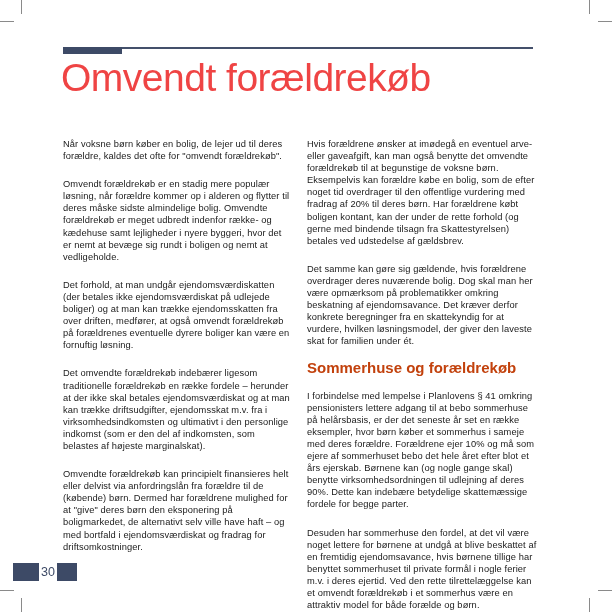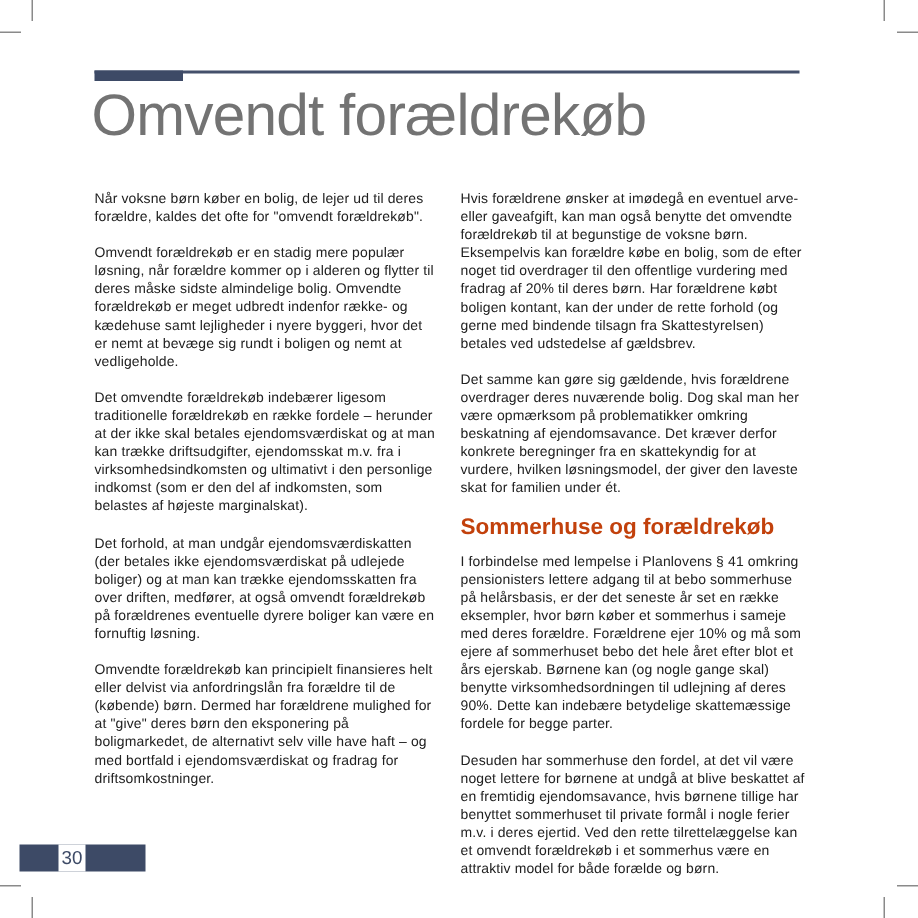--- a/index.html
+++ b/index.html
@@ -50,57 +50,57 @@
   }
 
   .doc-title {
     position: absolute;
     left: 61px;
     top: 56px;
     margin: 0;
     font-size: 39px;
     font-weight: 400;
     letter-spacing: -0.5px;
-    color: #737373;
+    color: #ef4444;
     white-space: nowrap;
   }
 
   .columns {
     position: absolute;
     left: 63px;
     top: 122px;
     width: 477px;
     display: flex;
     gap: 16px;
   }
   .col {
     font-size: 9.3px;
     line-height: 12.1px;
     color: #202020;
     letter-spacing: 0.1px;
   }
   .col.left  { width: 228px; }
   .col.right { width: 233px; }
   .col p {
-    margin: 4px 0 12px 0;
+    margin: 16px 0 12px 0;
   }
   .col h2 {
     margin: 14px 0 10px 0;
     font-size: 15px;
     font-weight: 700;
     color: #c2410c;
     letter-spacing: 0;
   }
 
   
   .pagenum-block {
     position: absolute;
     left: 13px;
     top: 563px;
-    width: 84px;
+    width: 64px;
     height: 18px;
     background: #3d4a66;
     display: flex;
     align-items: stretch;
   }
   .pagenum-block .spacer-l { width: 26px; }
   .pagenum-block .label {
     width: 18px;
     background: #ffffff;
     color: #3d4a66;
@@ -128,22 +128,22 @@
   <div class="header-rule">
     <div class="thick"></div>
   </div>
 
   <h1 class="doc-title">Omvendt forældrekøb</h1>
 
   <div class="columns">
     <div class="col left">
       <p>Når voksne børn køber en bolig, de lejer ud til deres forældre, kaldes det ofte for "omvendt forældrekøb".</p>
       <p>Omvendt forældrekøb er en stadig mere populær løsning, når forældre kommer op i alderen og flytter til deres måske sidste almindelige bolig. Omvendte forældrekøb er meget udbredt indenfor række- og kædehuse samt lejligheder i nyere byggeri, hvor det er nemt at bevæge sig rundt i boligen og nemt at vedligeholde.</p>
+      <p>Det forhold, at man undgår ejendomsværdiskatten (der betales ikke ejendomsværdiskat på udlejede boliger) og at man kan trække ejendomsskatten fra over driften, medfører, at også omvendt forældrekøb på forældrenes eventuelle dyrere boliger kan være en fornuftig løsning.</p>
       <p>Det omvendte forældrekøb indebærer ligesom traditionelle forældrekøb en række fordele – herunder at der ikke skal betales ejendomsværdiskat og at man kan trække driftsudgifter, ejendomsskat m.v. fra i virksomhedsindkomsten og ultimativt i den personlige indkomst (som er den del af indkomsten, som belastes af højeste marginalskat).</p>
-      <p>Det forhold, at man undgår ejendomsværdiskatten (der betales ikke ejendomsværdiskat på udlejede boliger) og at man kan trække ejendomsskatten fra over driften, medfører, at også omvendt forældrekøb på forældrenes eventuelle dyrere boliger kan være en fornuftig løsning.</p>
       <p>Omvendte forældrekøb kan principielt finansieres helt eller delvist via anfordringslån fra forældre til de (købende) børn. Dermed har forældrene mulighed for at "give" deres børn den eksponering på boligmarkedet, de alternativt selv ville have haft – og med bortfald i ejendomsværdiskat og fradrag for driftsomkostninger.</p>
     </div>
     <div class="col right">
       <p>Hvis forældrene ønsker at imødegå en eventuel arve- eller gaveafgift, kan man også benytte det omvendte forældrekøb til at begunstige de voksne børn. Eksempelvis kan forældre købe en bolig, som de efter noget tid overdrager til den offentlige vurdering med fradrag af 20% til deres børn. Har forældrene købt boligen kontant, kan der under de rette forhold (og gerne med bindende tilsagn fra Skattestyrelsen) betales ved udstedelse af gældsbrev.</p>
       <p>Det samme kan gøre sig gældende, hvis forældrene overdrager deres nuværende bolig. Dog skal man her være opmærksom på problematikker omkring beskatning af ejendomsavance. Det kræver derfor konkrete beregninger fra en skattekyndig for at vurdere, hvilken løsningsmodel, der giver den laveste skat for familien under ét.</p>
       <h2>Sommerhuse og forældrekøb</h2>
       <p>I forbindelse med lempelse i Planlovens § 41 omkring pensionisters lettere adgang til at bebo sommerhuse på helårsbasis, er der det seneste år set en række eksempler, hvor børn køber et sommerhus i sameje med deres forældre. Forældrene ejer 10% og må som ejere af sommerhuset bebo det hele året efter blot et års ejerskab. Børnene kan (og nogle gange skal) benytte virksomhedsordningen til udlejning af deres 90%. Dette kan indebære betydelige skattemæssige fordele for begge parter.</p>
       <p>Desuden har sommerhuse den fordel, at det vil være noget lettere for børnene at undgå at blive beskattet af en fremtidig ejendomsavance, hvis børnene tillige har benyttet sommerhuset til private formål i nogle ferier m.v. i deres ejertid. Ved den rette tilrettelæggelse kan et omvendt forældrekøb i et sommerhus være en attraktiv model for både forælde og børn.</p>
     </div>
   </div>

